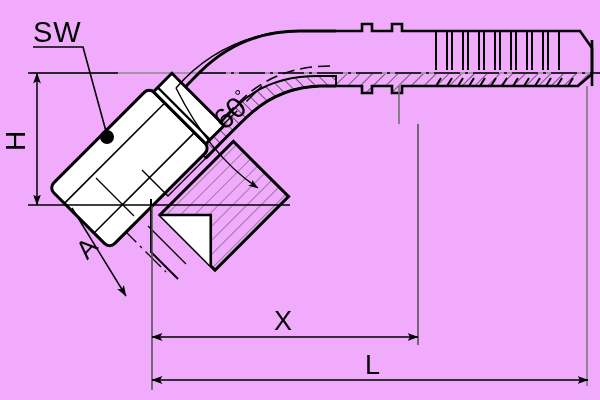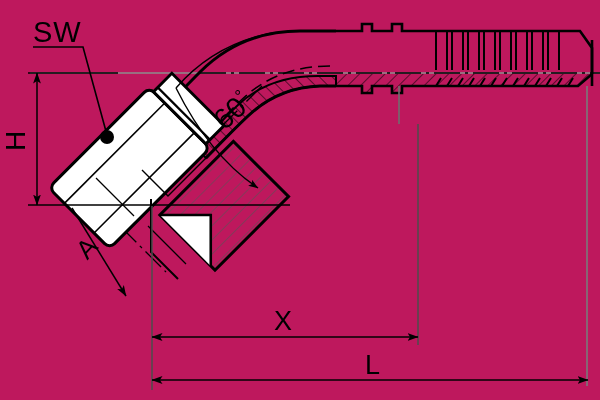--- a/index.html
+++ b/index.html
@@ -1,18 +1,18 @@
 <!DOCTYPE html>
 <html><head>
 <meta charset="utf-8">
 <style>
   html,body{margin:0;padding:0;background:#ffffff;}
   body{width:600px;height:400px;overflow:hidden;
        font-family:"Liberation Sans", sans-serif;}
-  #stage{position:relative;width:600px;height:400px;background:#be185d;}
+  #stage{position:relative;width:600px;height:400px;background:#f0abfc;}
   svg{position:absolute;left:0;top:0;}
   .lbl{position:absolute;font-family:"Liberation Sans",sans-serif;
        color:#000;white-space:nowrap;line-height:1;}
   #lbl-sw{left:33px;top:18px;font-size:29px;letter-spacing:1px;}
   #lbl-h{left:6px;top:127px;font-size:28px;transform:rotate(-90deg);transform-origin:center center;}
   #lbl-a{left:78px;top:235px;font-size:26px;transform:rotate(-47deg);transform-origin:center center;}
   #lbl-deg{left:213px;top:96px;font-size:29px;transform:rotate(-42deg);transform-origin:center center;}
   #lbl-x{left:274px;top:308px;font-size:27px;}
   #lbl-l{left:365px;top:352px;font-size:27px;}
 </style>

